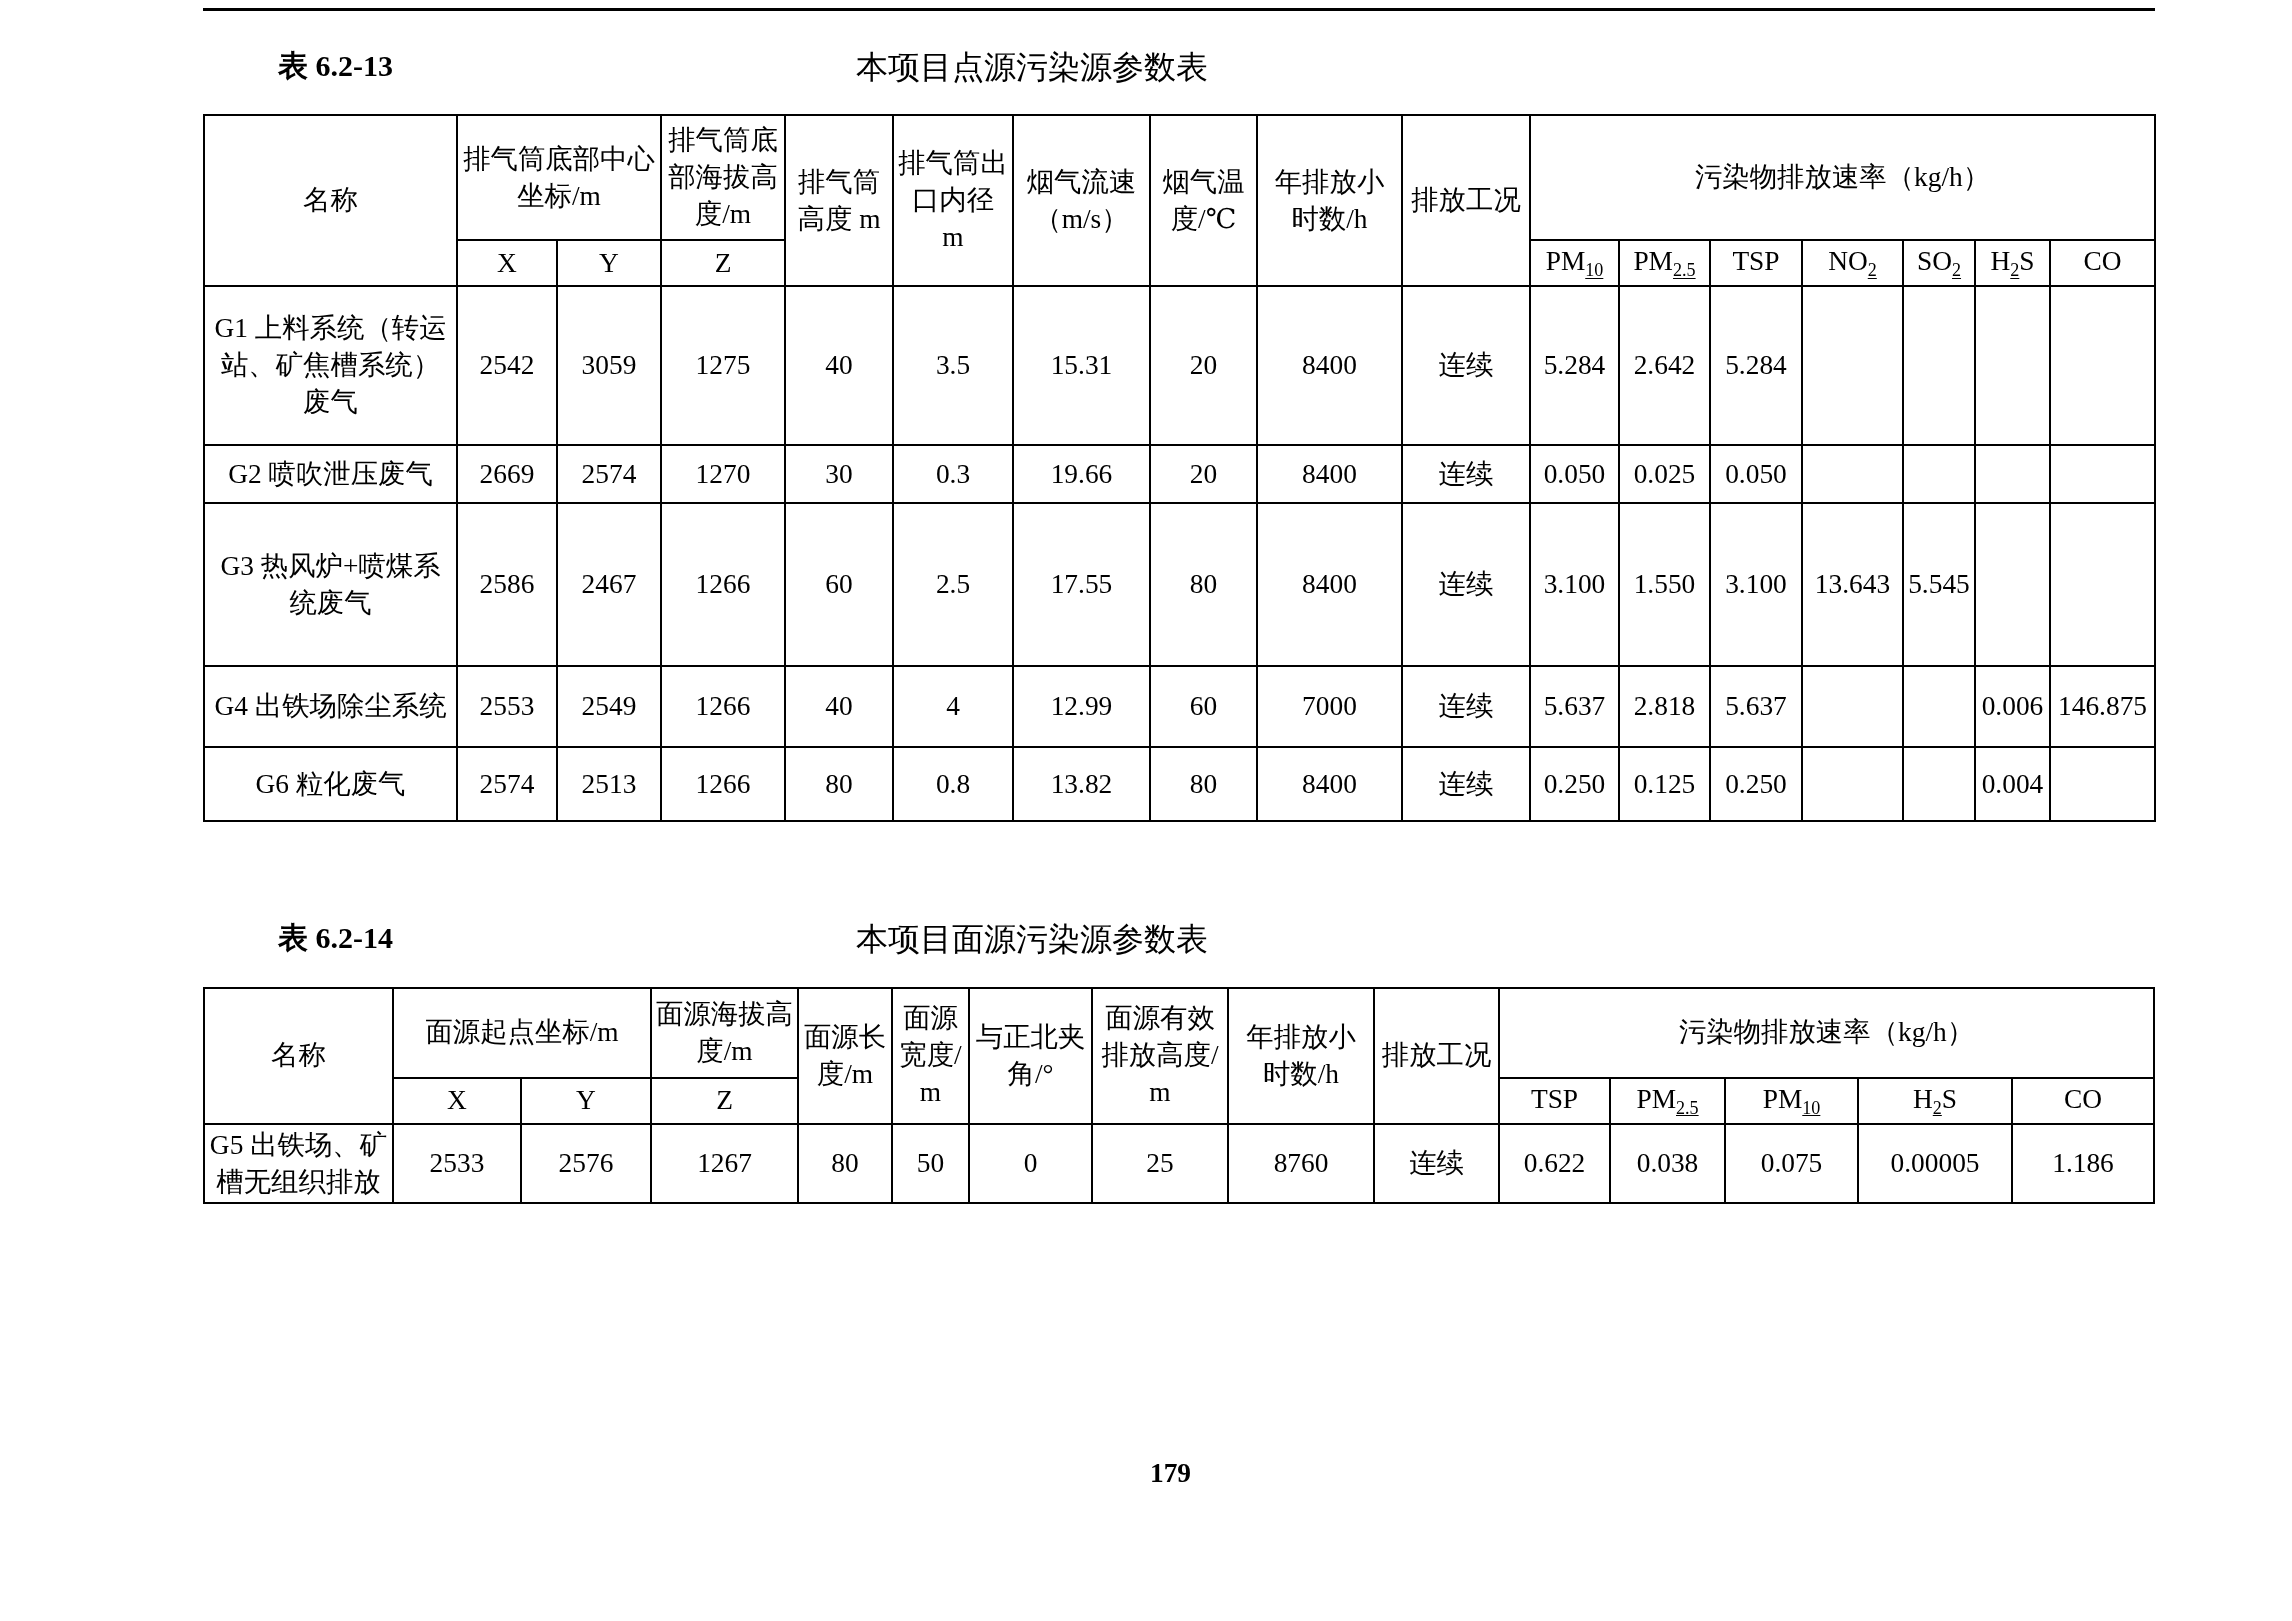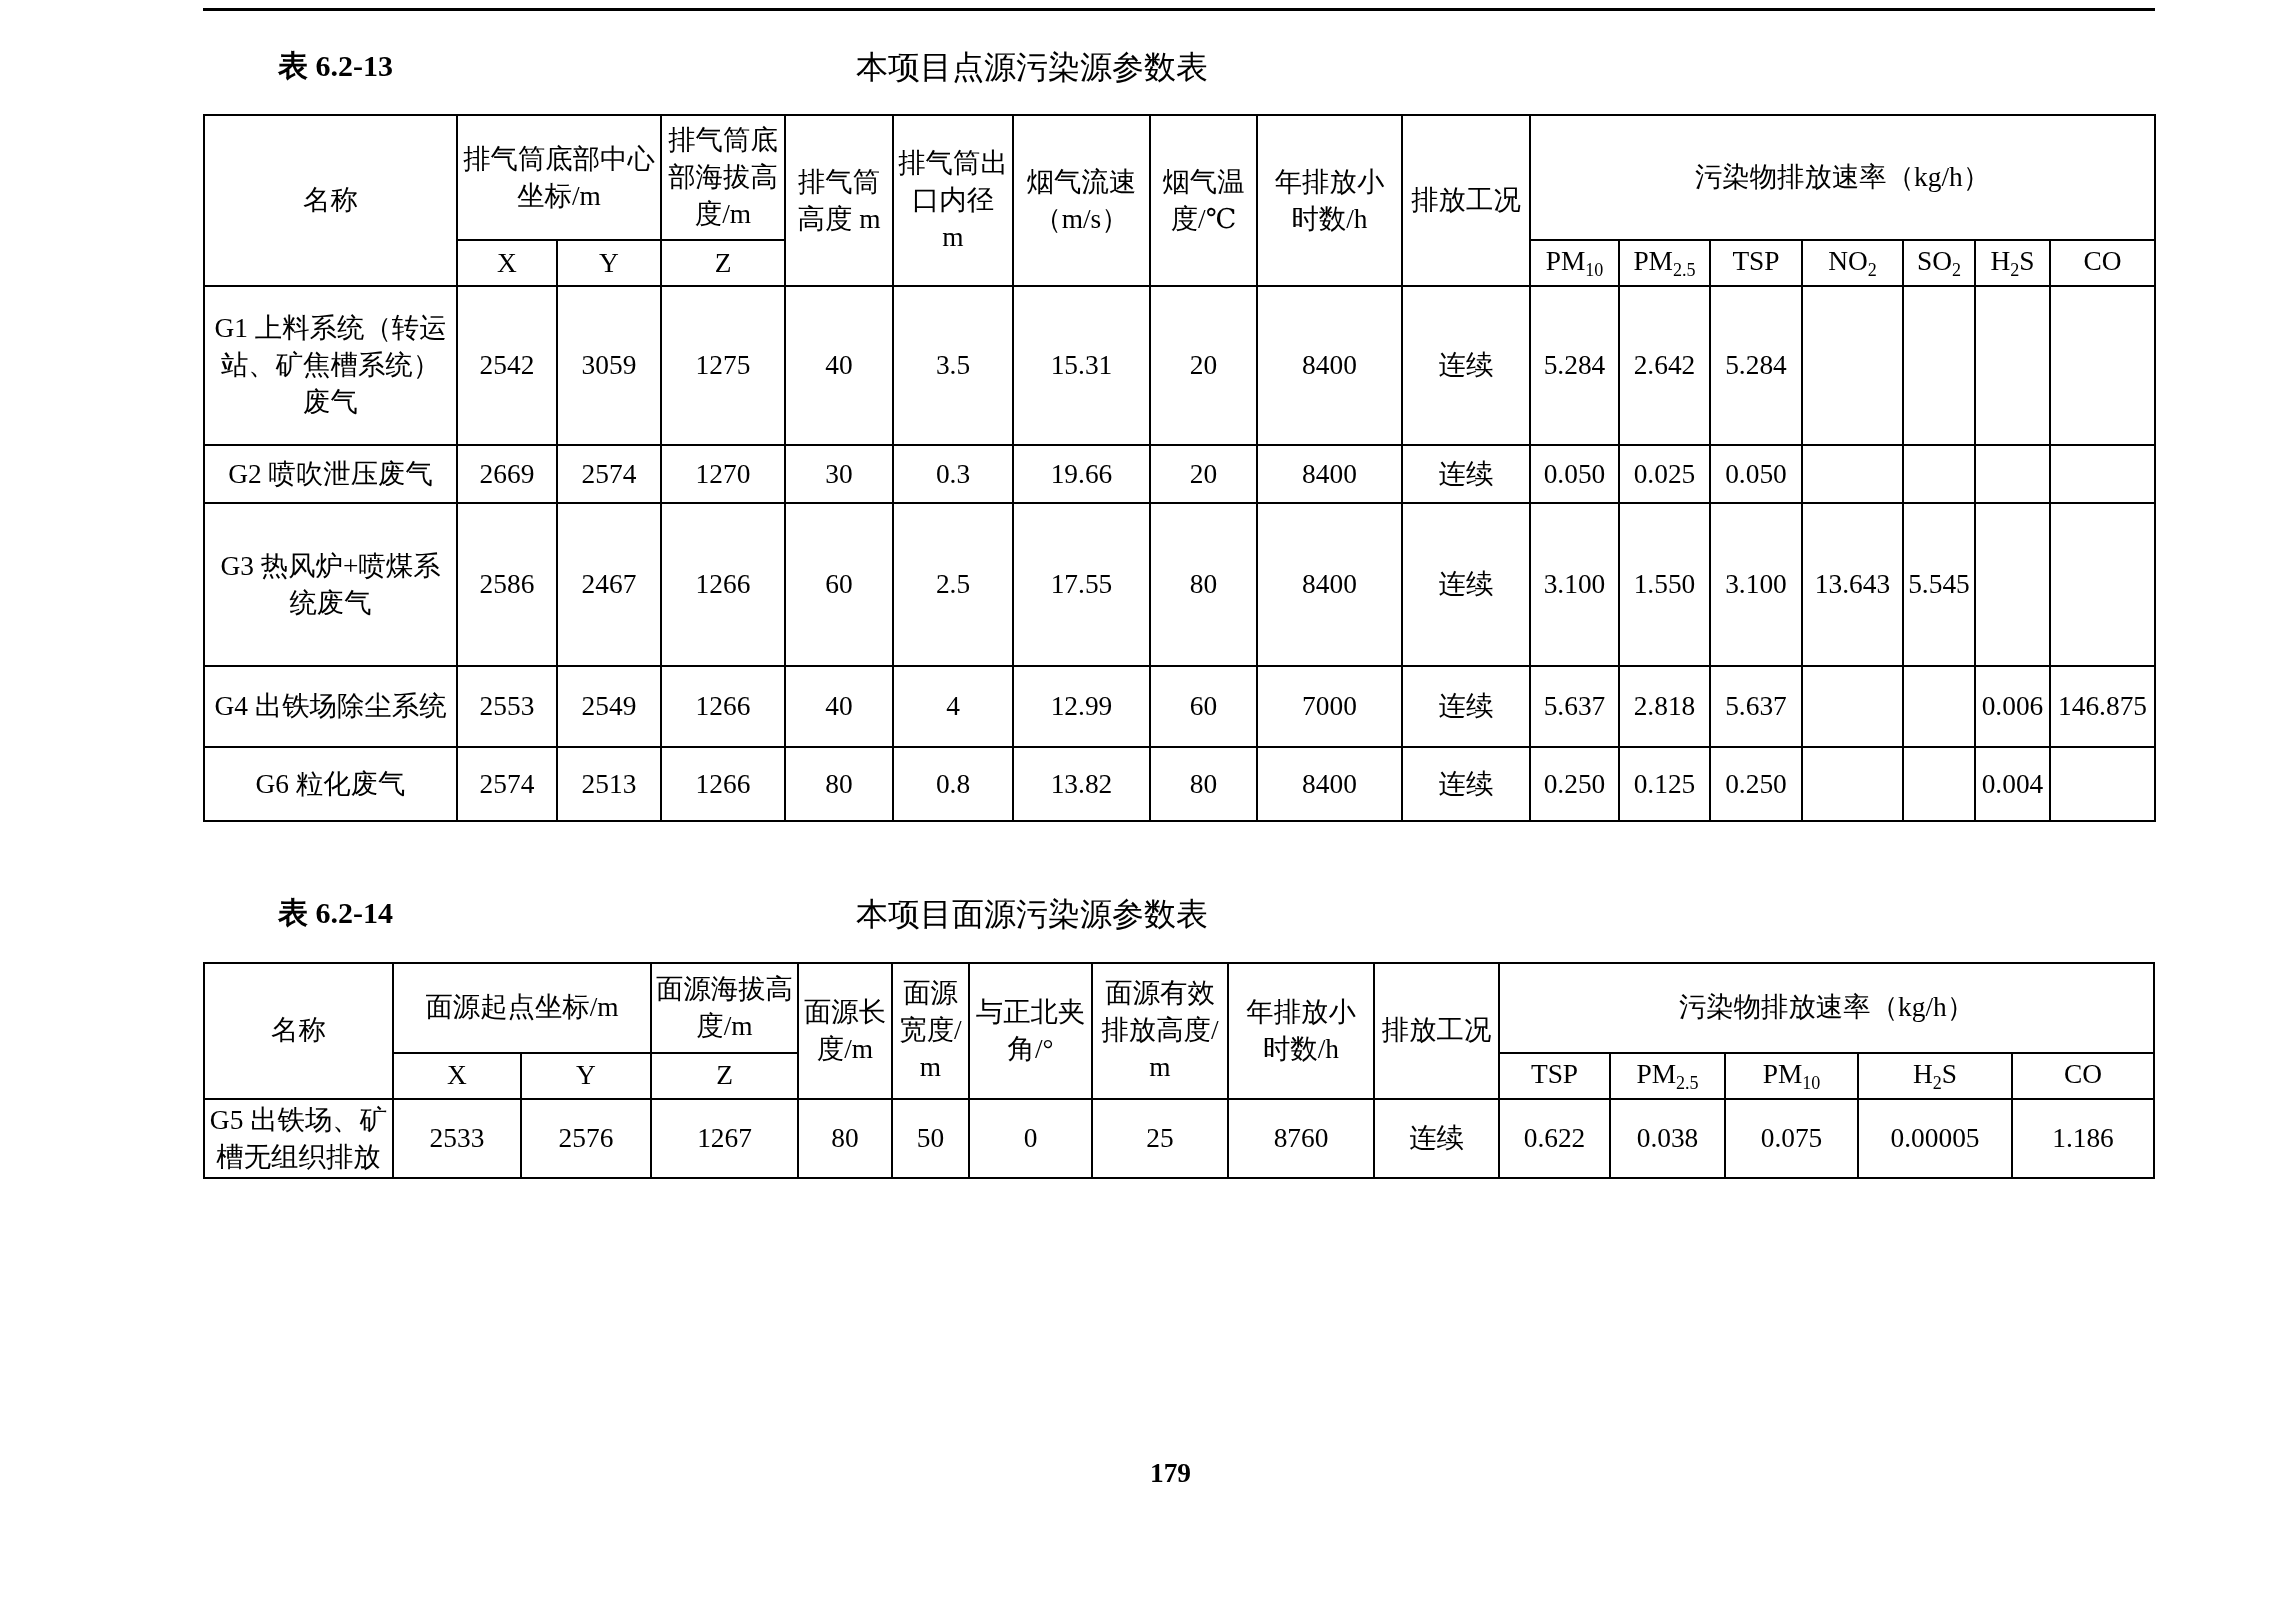--- a/index.html
+++ b/index.html
@@ -24,21 +24,21 @@
   }
   .doc-rule {
     margin-top: 7.8px;
     border: none;
     border-top: 3.9px solid #000;
     height: 0;
   }
 
   .ttl-row { position: relative; height: 43px; }
   .ttl-row.first { margin-top: 35px; }
-  .ttl-row.second { margin-top: 71px; }
+  .ttl-row.second { margin-top: 96px; }
   .tlabel {
     position: absolute; left: 75px; top: 0;
     font-size: 30px; font-weight: bold;
   }
   .tcenter {
     display: block; text-align: center;
     transform: translateX(-147px);
     font-size: 32px; font-weight: normal;
   }
 
@@ -55,21 +55,21 @@
     border-top: 2.9px solid #000;
     border-bottom: 2.9px solid #000;
     text-align: center;
     vertical-align: middle;
     padding: 2px 3.9px;
     font-size: 27.4px;
     font-weight: normal;
     line-height: 1.35;
     word-break: break-all;
   }
-  table.src sub { font-size: 66%; }
+  table.src sub { font-size: 66%; text-decoration: underline; }
   td.big { font-size: 31px; }
 
   .page-number {
     position: absolute;
     left: 0; right: 0;
     top: 1458px;
     text-align: center;
     font-size: 27.4px;
     font-weight: bold;
     padding-left: 48px;

